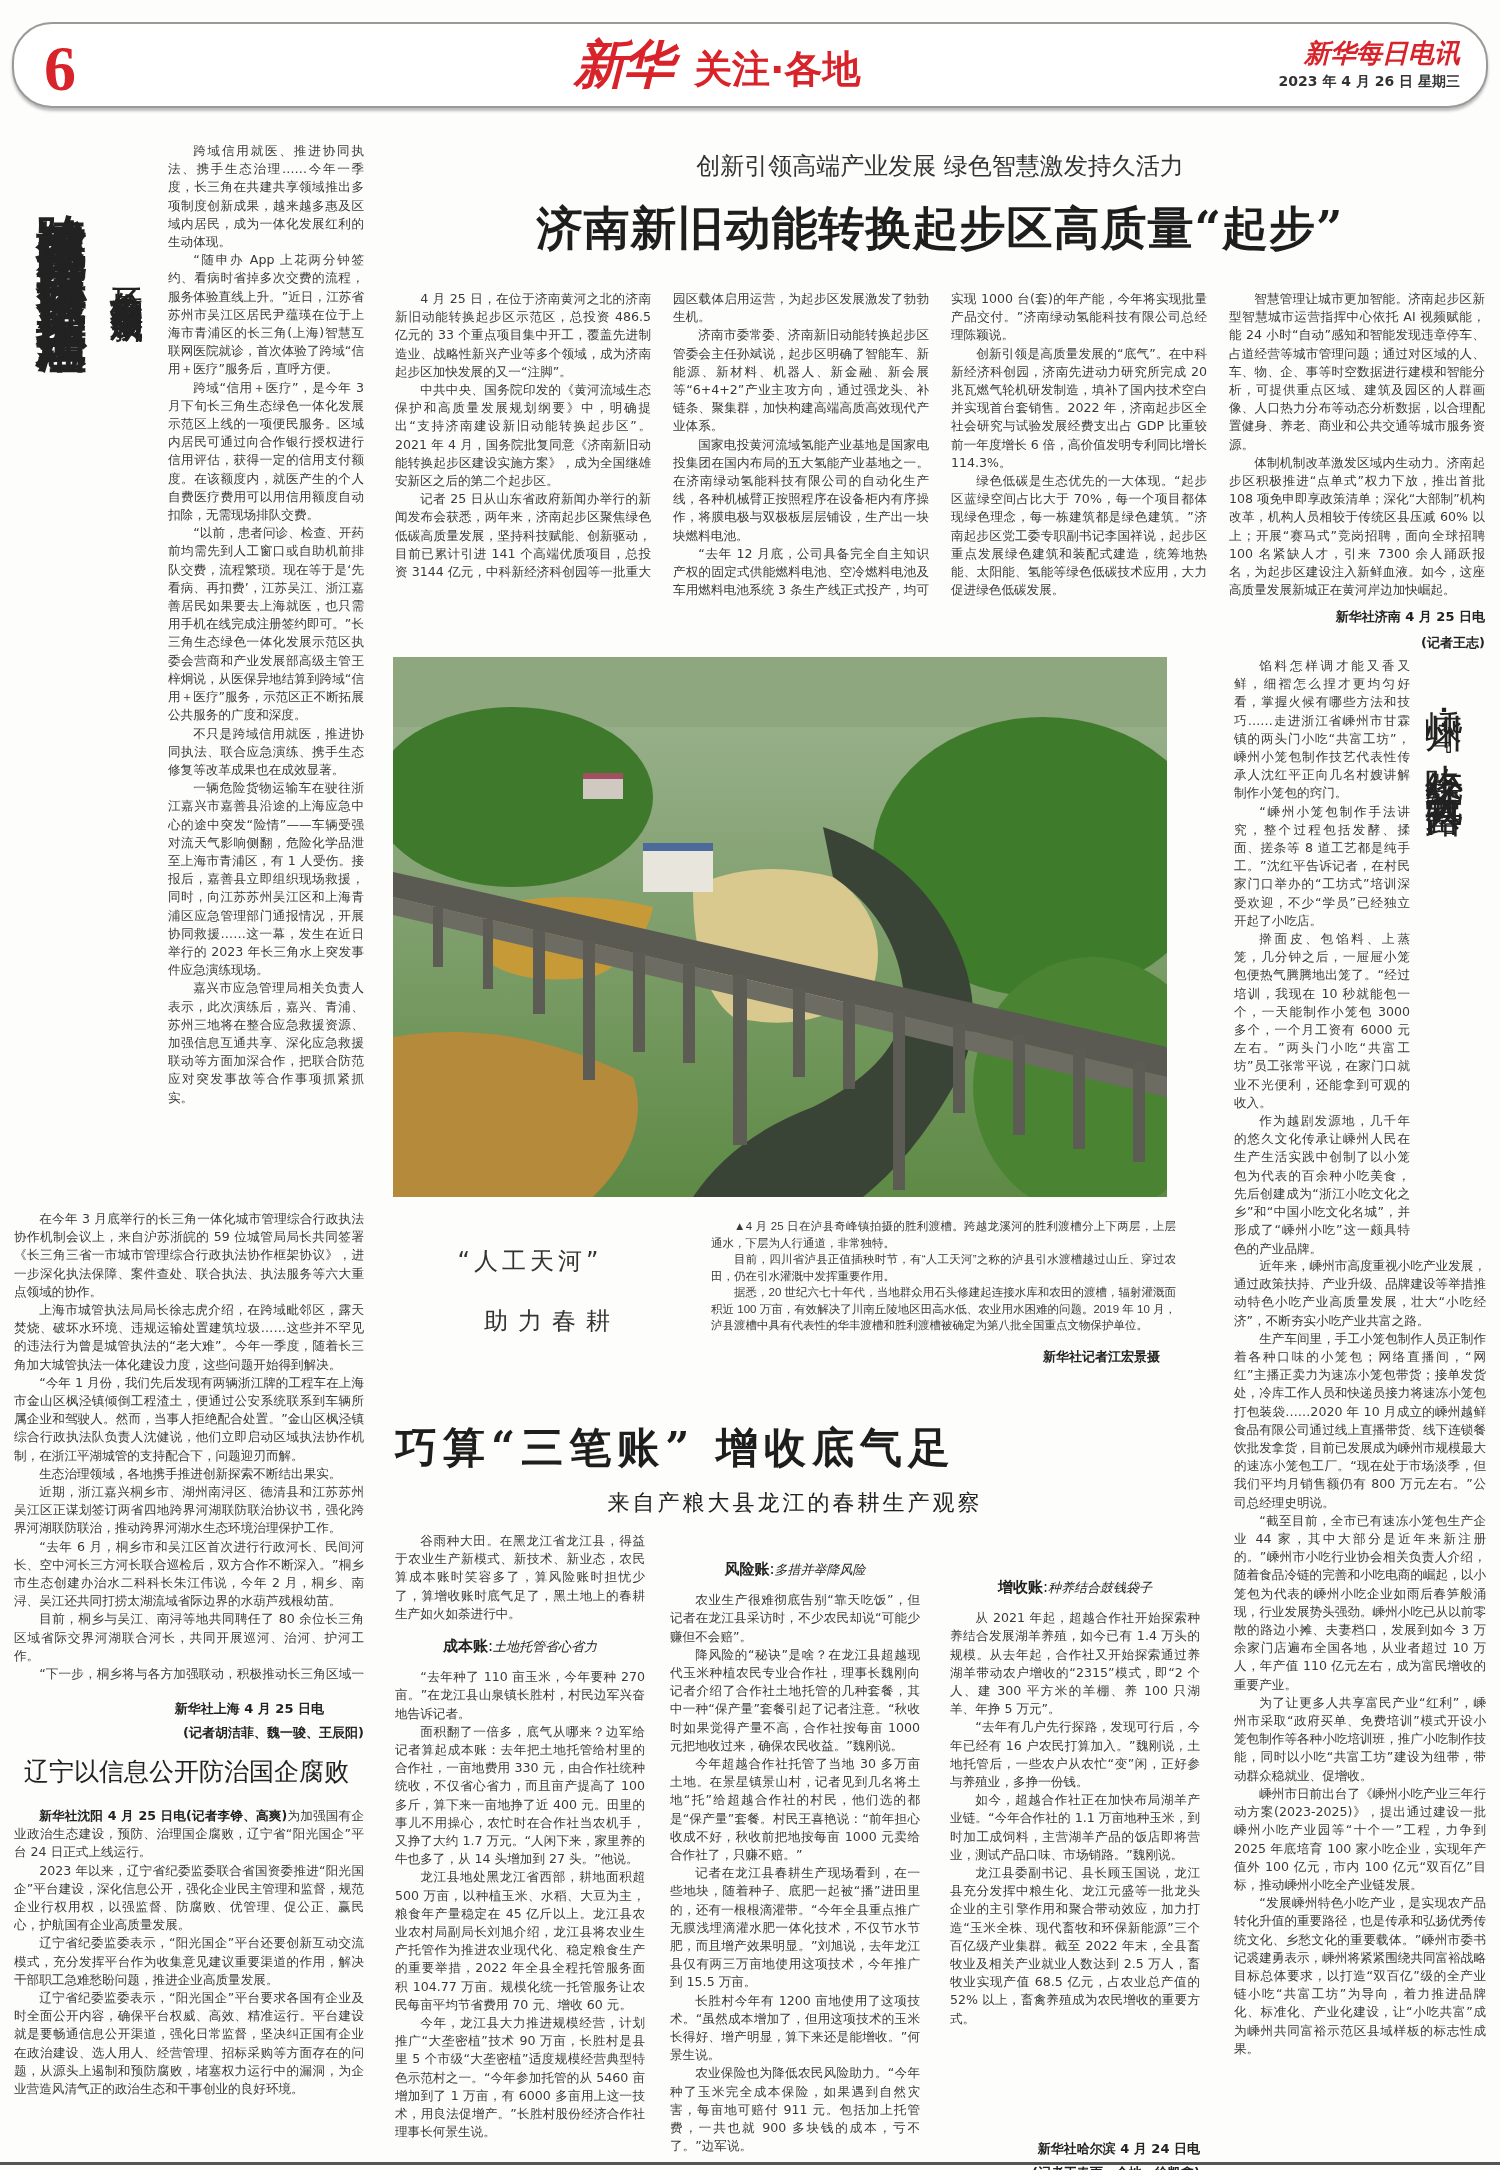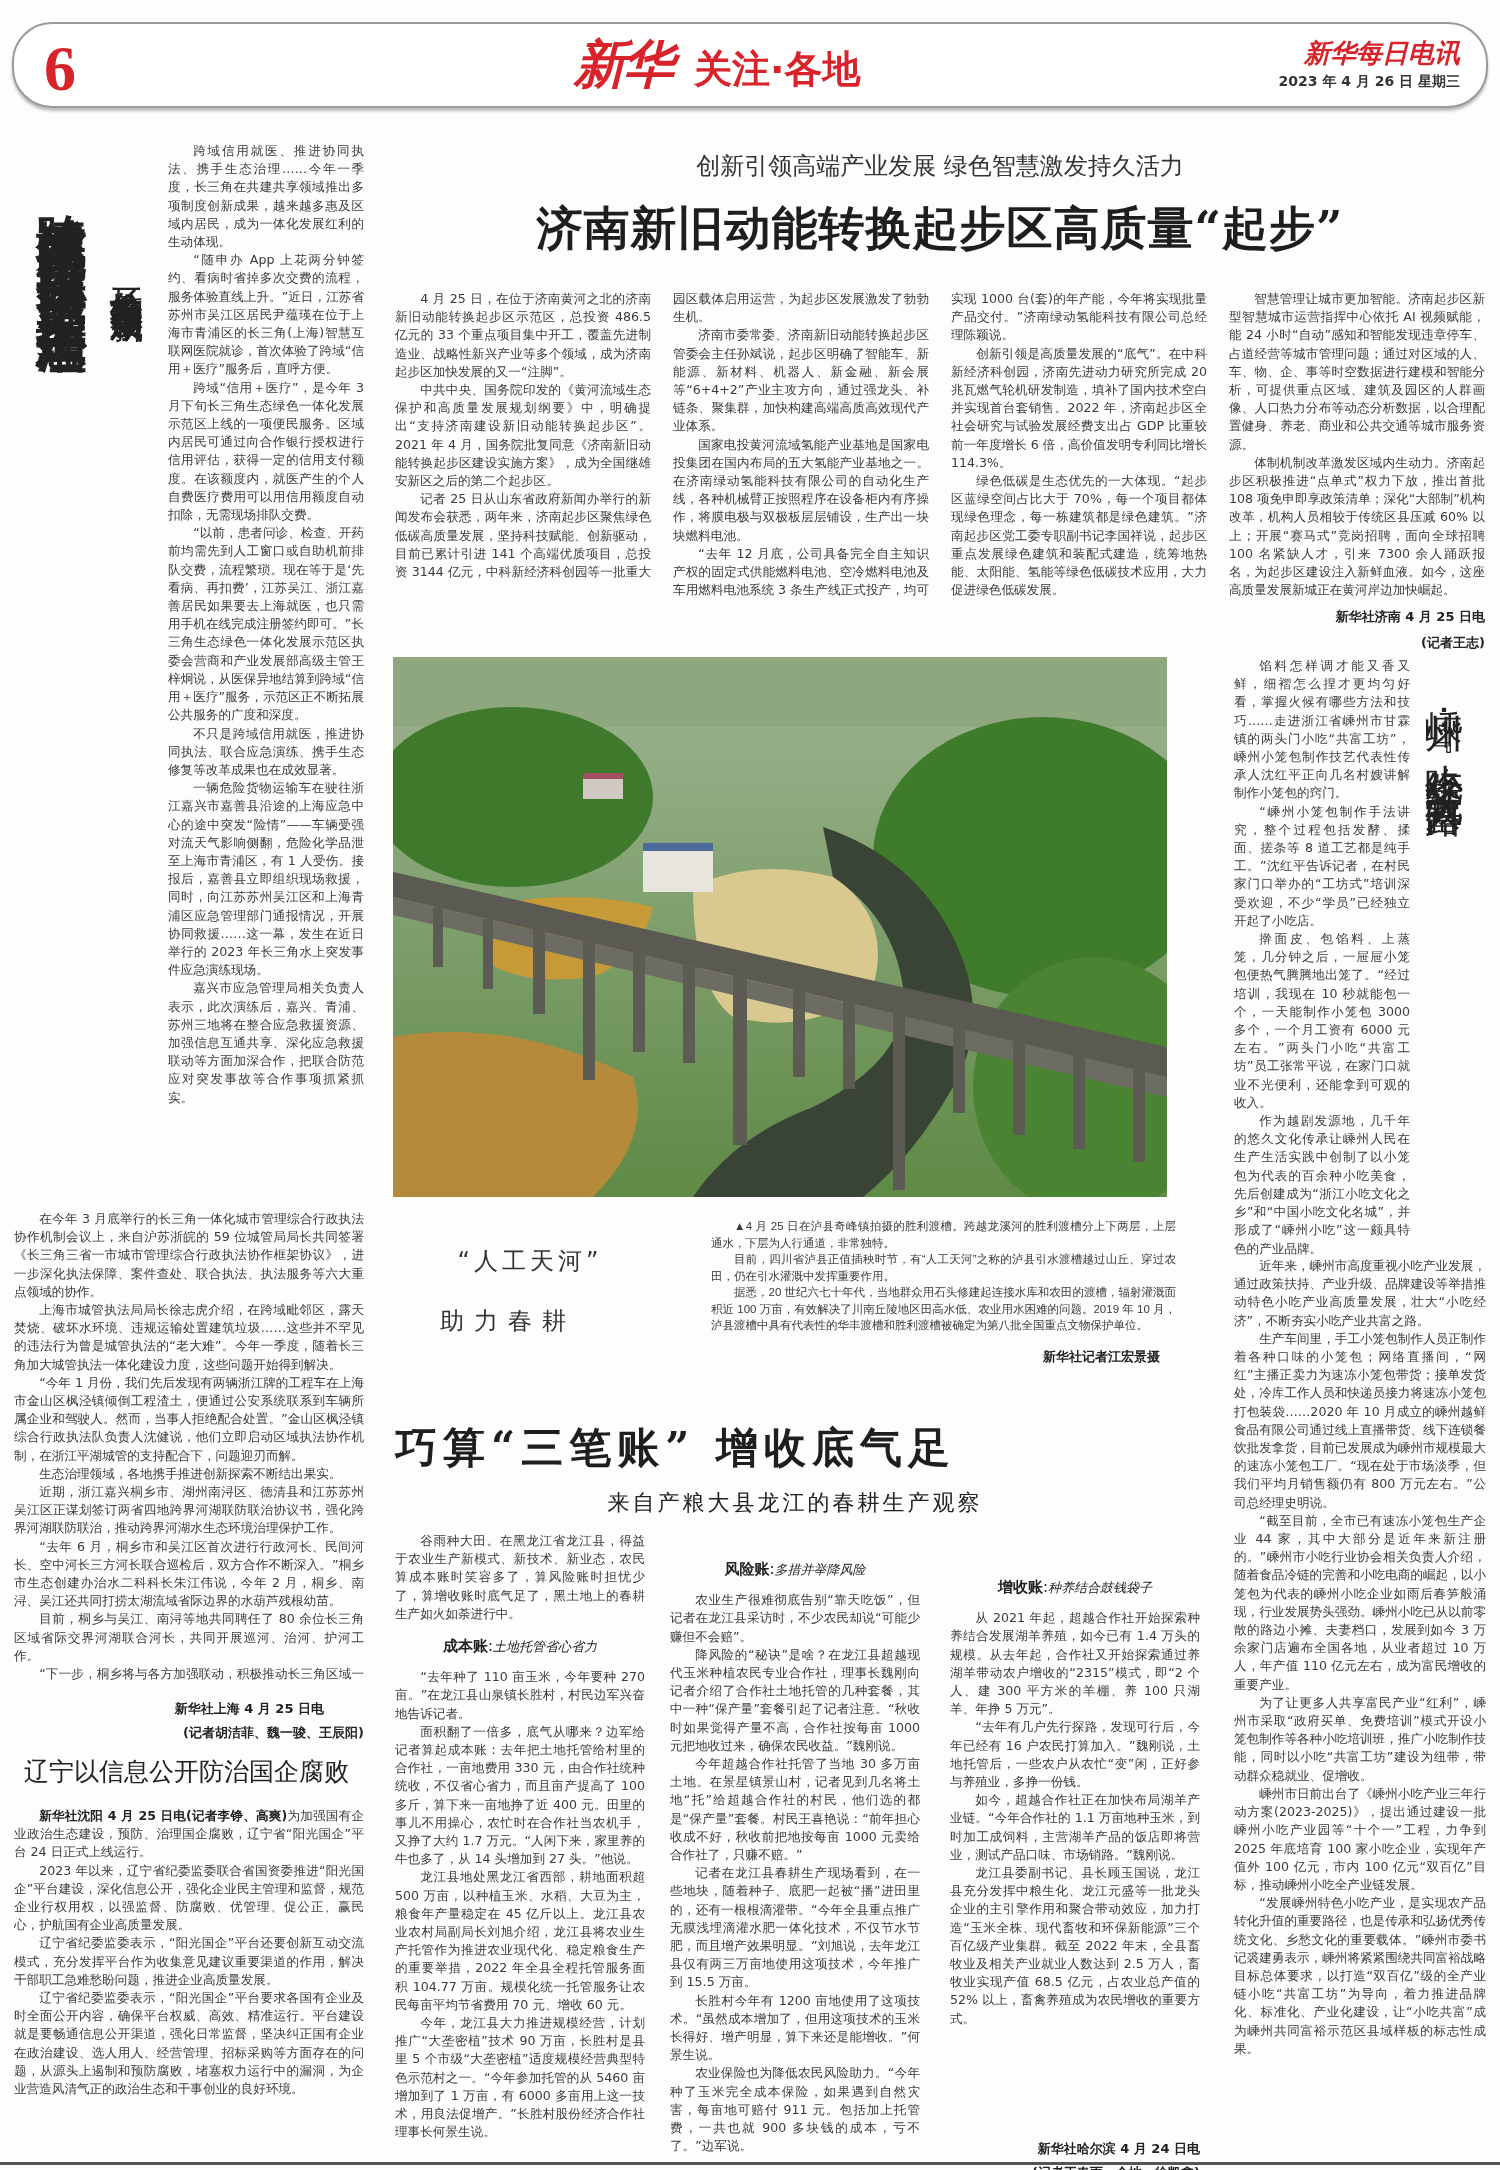--- a/index.html
+++ b/index.html
@@ -124,21 +124,21 @@
       <rect x="500" y="353" width="12" height="180"></rect>
       <rect x="560" y="366" width="12" height="90"></rect>
       <rect x="620" y="378" width="12" height="100"></rect>
       <rect x="680" y="392" width="12" height="100"></rect>
       <rect x="740" y="405" width="12" height="100"></rect>
     </g>
   </svg>
 </div>
 
 <div class="abs" style="left:440px; top:1245px; width:180px; text-align:center; font-size:24px; letter-spacing:4px; font-family:'DejaVu Sans',sans-serif; color:#333;">“人工天河”</div>
-<div class="abs" style="left:440px; top:1305px; width:180px; text-align:left; font-size:24px; letter-spacing:10px; font-family:Liberation Serif, serif; color:#333;">助力春耕</div>
+<div class="abs" style="left:440px; top:1305px; width:180px; text-align:right; font-size:24px; letter-spacing:10px; font-family:Liberation Serif, serif; color:#333;">助力春耕</div>
 <div class="abs text" style="left:695px; top:1218px; width:465px; font-size:11.5px; line-height:16.5px; font-family:Liberation Sans, sans-serif;margin-left:16px;">
   <p>▲4 月 25 日在泸县奇峰镇拍摄的胜利渡槽。跨越龙溪河的胜利渡槽分上下两层，上层通水，下层为人行通道，非常独特。</p>
   <p>目前，四川省泸县正值插秧时节，有“人工天河”之称的泸县引水渡槽越过山丘、穿过农田，仍在引水灌溉中发挥重要作用。</p>
   <p>据悉，20 世纪六七十年代，当地群众用石头修建起连接水库和农田的渡槽，辐射灌溉面积近 100 万亩，有效解决了川南丘陵地区田高水低、农业用水困难的问题。2019 年 10 月，泸县渡槽中具有代表性的华丰渡槽和胜利渡槽被确定为第八批全国重点文物保护单位。</p>
 </div>
 <div class="abs dateline" style="left:950px; top:1348px; width:210px;">新华社记者江宏景摄</div>
 
 <div class="abs vt" style="left:1418px; top:680px; height:600px; font-size:38px; font-weight:normal; font-family:'DejaVu Sans',sans-serif; letter-spacing:4px;">嵊州：『小吃经济』筑就共富路</div>
 <div class="abs text" style="left:1234px; top:657px; width:176px; height:600px; overflow:hidden;">
   <p>馅料怎样调才能又香又鲜，细褶怎么捏才更均匀好看，掌握火候有哪些方法和技巧……走进浙江省嵊州市甘霖镇的两头门小吃“共富工坊”，嵊州小笼包制作技艺代表性传承人沈红平正向几名村嫂讲解制作小笼包的窍门。</p>

